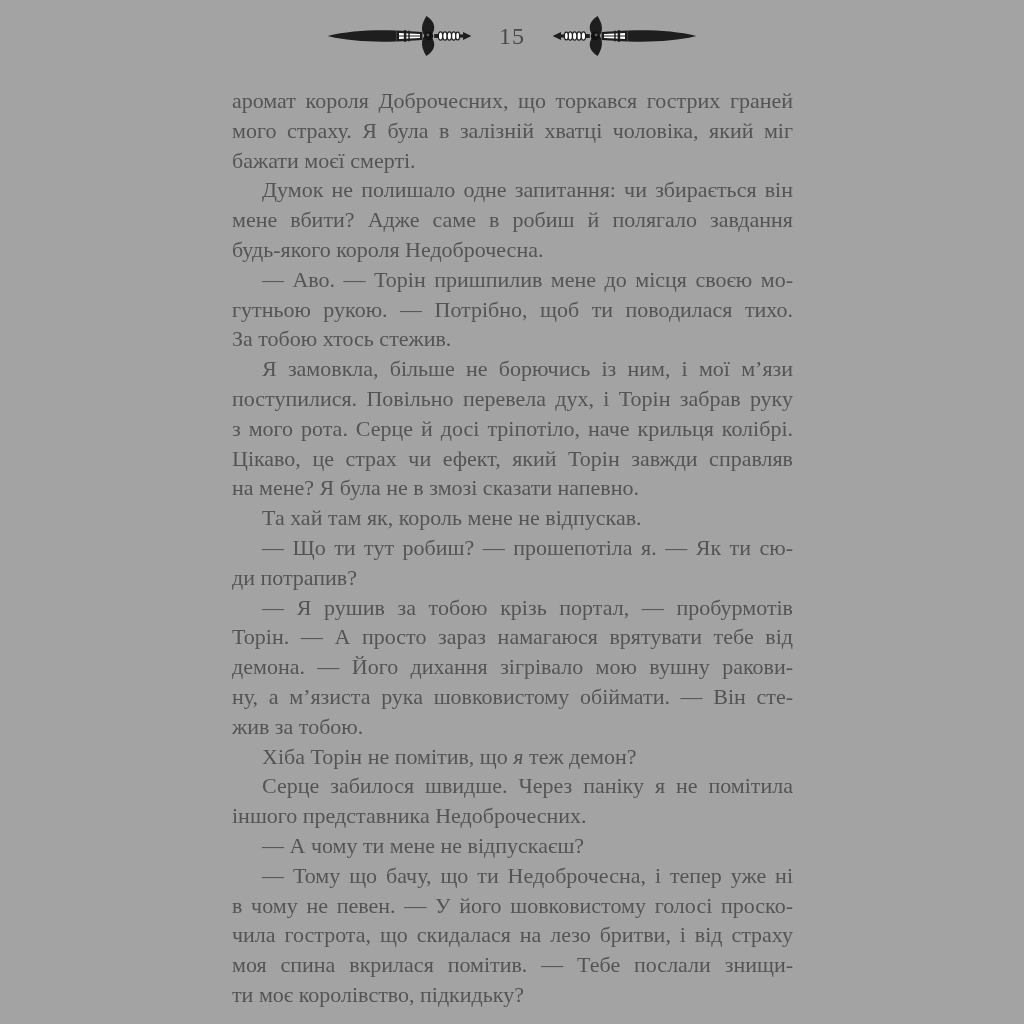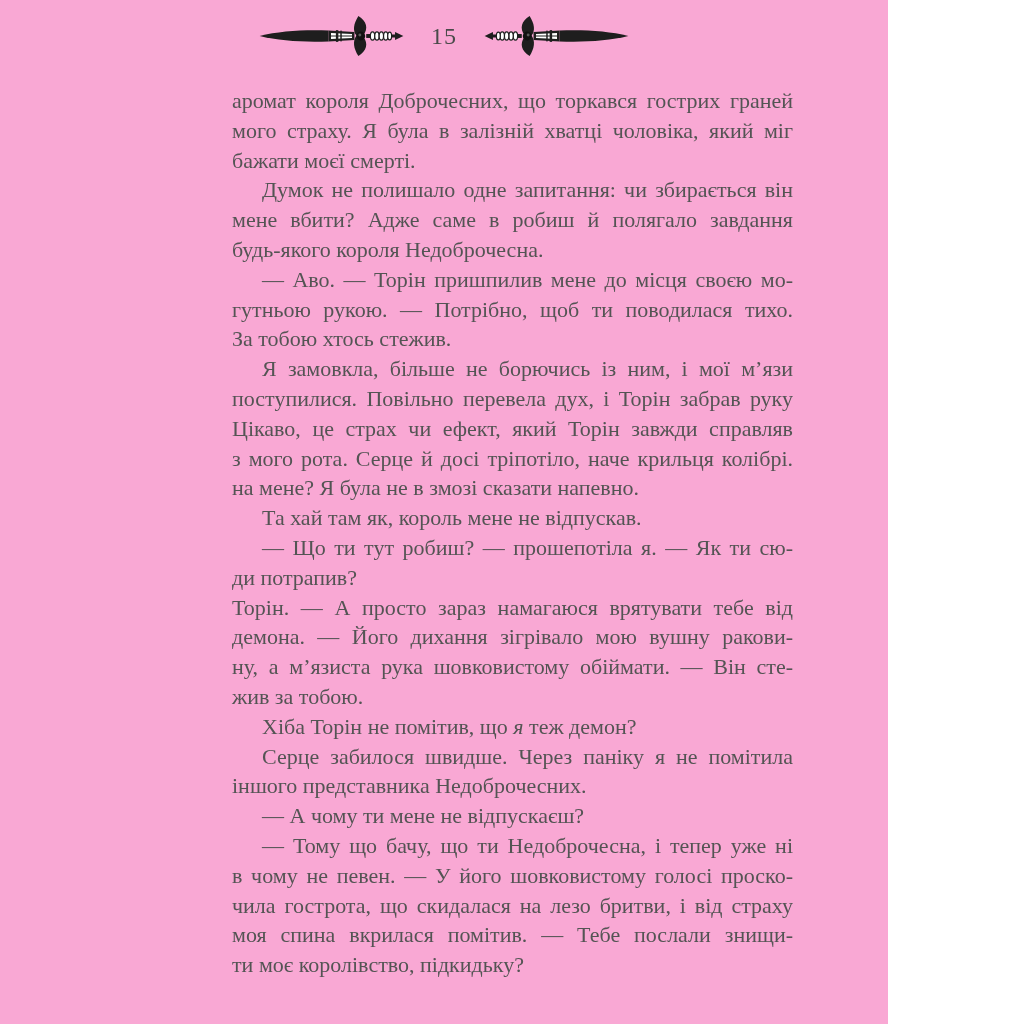--- a/index.html
+++ b/index.html
@@ -1,19 +1,19 @@
 <!DOCTYPE html>
 <html><head>
 <meta charset="utf-8">
 <style>
   html,body{margin:0;padding:0;background:#ffffff;}
   .page{
     position:relative;
-    width:888px;height:1024px;
-    background:#f9a8d4;
+    width:1024px;height:1024px;
+    background:#a3a3a3;
     font-family:"Liberation Serif", serif;
     overflow:hidden;
   }
   .header{
     position:absolute;
     top:14px;left:0;right:0;
     display:flex;align-items:center;justify-content:center;
     gap:24px;
   }
   .ornament{width:148px;height:44px;display:block;}
@@ -113,32 +113,33 @@
         <div class="line last">будь-якого короля Недоброчесна.</div>
       </div>
       <div class="paragraph">
         <div class="line indent">— Аво. — Торін пришпилив мене до місця своєю мо-</div>
         <div class="line">гутньою рукою. — Потрібно, щоб ти поводилася тихо.</div>
         <div class="line last">За тобою хтось стежив.</div>
       </div>
       <div class="paragraph">
         <div class="line indent">Я замовкла, більше не борючись із ним, і мої м’язи</div>
         <div class="line">поступилися. Повільно перевела дух, і Торін забрав руку</div>
+        <div class="line">з мого рота. Серце й досі тріпотіло, наче крильця колібрі.</div>
         <div class="line">Цікаво, це страх чи ефект, який Торін завжди справляв</div>
-        <div class="line">з мого рота. Серце й досі тріпотіло, наче крильця колібрі.</div>
         <div class="line last">на мене? Я була не в змозі сказати напевно.</div>
       </div>
       <div class="paragraph">
         <div class="line last indent">Та хай там як, король мене не відпускав.</div>
       </div>
       <div class="paragraph">
         <div class="line indent">— Що ти тут робиш? — прошепотіла я. — Як ти сю-</div>
         <div class="line last">ди потрапив?</div>
       </div>
       <div class="paragraph">
+        <div class="line indent">— Я рушив за тобою крізь портал, — пробурмотів</div>
         <div class="line">Торін. — А просто зараз намагаюся врятувати тебе від</div>
         <div class="line">демона. — Його дихання зігрівало мою вушну ракови-</div>
         <div class="line">ну, а м’язиста рука шовковистому обіймати. — Він сте-</div>
         <div class="line last">жив за тобою.</div>
       </div>
       <div class="paragraph">
         <div class="line last indent"><span>Хіба Торін не помітив, що </span><span class="italic">я</span><span> теж демон?</span></div>
       </div>
       <div class="paragraph">
         <div class="line indent">Серце забилося швидше. Через паніку я не помітила</div>

